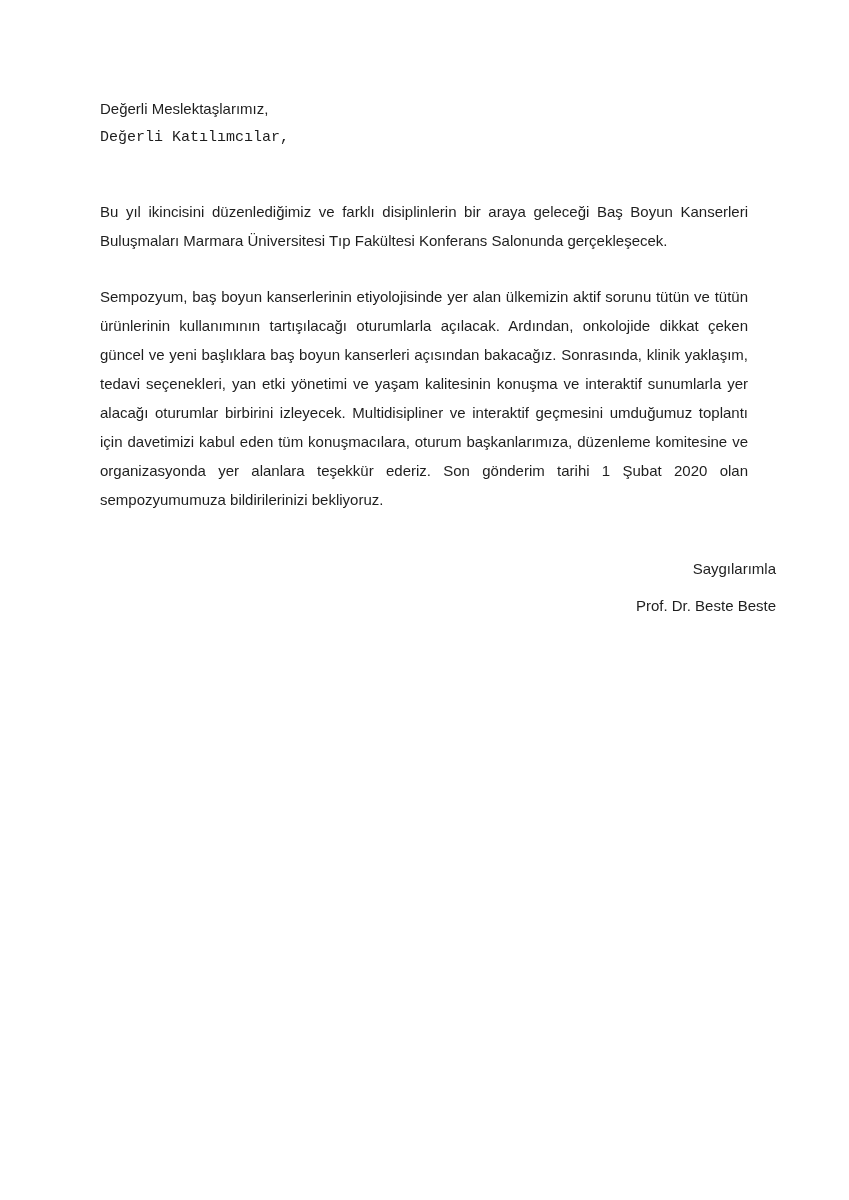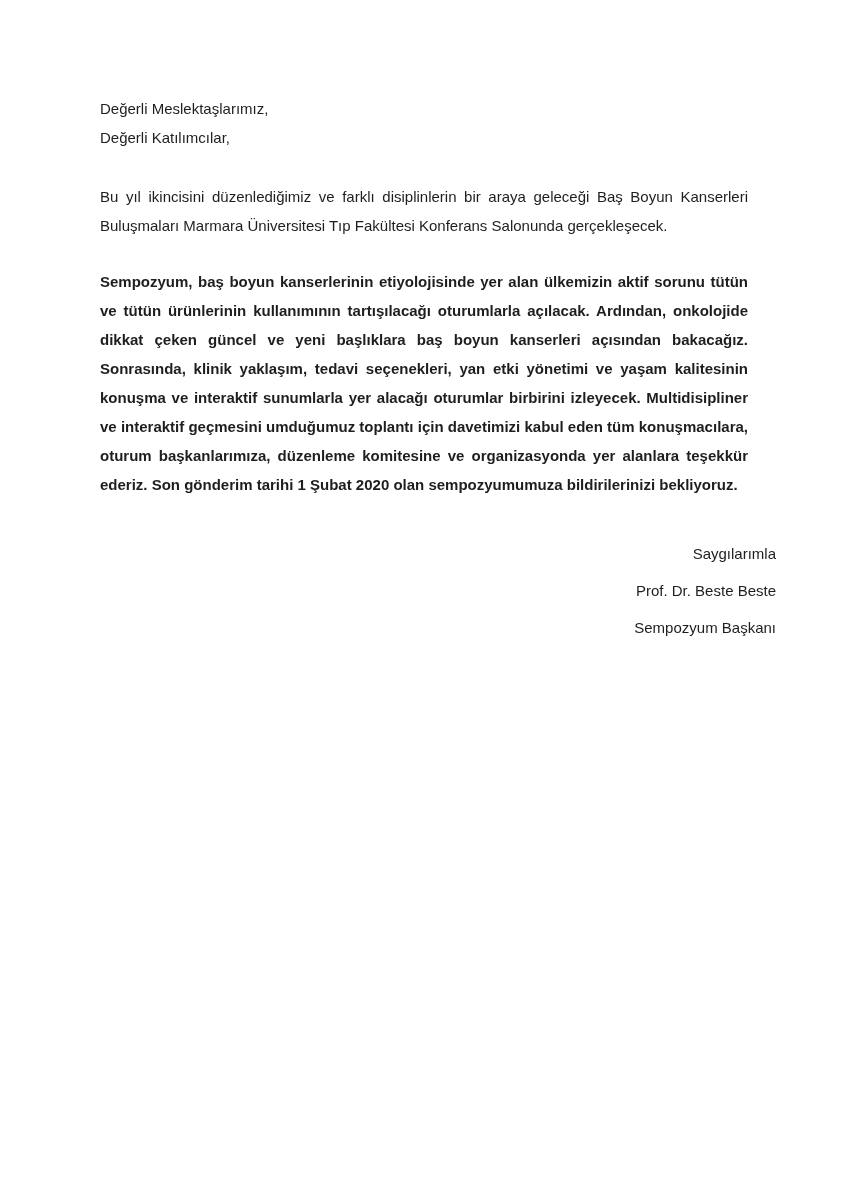--- a/index.html
+++ b/index.html
@@ -25,29 +25,29 @@
     top: 94px;
     width: 648px;
     font-size: 15px;
     line-height: 29px;
   }
   .salutation {
     margin: 0;
     text-align: left;
   }
   .salutation.last {
-    margin-bottom: 30px;
+    margin-bottom: 45px;
+    font-family: Liberation Mono, monospace;
   }
   .para {
     margin: 16px 0 27px 0;
     text-align: justify;
   }
   .para.no-gap-after {
     margin-bottom: 0;
-    font-weight: bold;
   }
   .signature {
     width: 200px;
     margin: 36px -28px 0 auto;
     text-align: right;
     line-height: 37px;
   }
   .signature p {
     margin: 0;
   }
@@ -63,17 +63,16 @@
     <p class="salutation last">Değerli Katılımcılar,</p>
 
     <p class="para">Bu yıl ikincisini düzenlediğimiz ve farklı disiplinlerin bir araya geleceği Baş Boyun Kanserleri Buluşmaları Marmara Üniversitesi Tıp Fakültesi Konferans Salonunda gerçekleşecek.</p>
 
     <p class="para no-gap-after">Sempozyum, baş boyun kanserlerinin etiyolojisinde yer alan ülkemizin aktif sorunu tütün ve tütün ürünlerinin kullanımının tartışılacağı oturumlarla açılacak. Ardından, onkolojide dikkat çeken güncel ve yeni başlıklara baş boyun kanserleri açısından bakacağız. Sonrasında, klinik yaklaşım, tedavi seçenekleri, yan etki yönetimi ve yaşam kalitesinin konuşma ve interaktif sunumlarla yer alacağı oturumlar birbirini izleyecek. Multidisipliner ve interaktif geçmesini umduğumuz toplantı için davetimizi kabul eden tüm konuşmacılara, oturum başkanlarımıza, düzenleme komitesine ve organizasyonda yer alanlara teşekkür ederiz. Son gönderim tarihi 1 Şubat 2020 olan sempozyumumuza bildirilerinizi bekliyoruz.</p>
 
 
     <div class="signature">
       <p>Saygılarımla</p>
       <p>Prof. Dr. Beste Beste</p>
-      <p>Sempozyum Başkanı</p>
     </div>
 
   </div>
 </div>
 
 </body></html>

